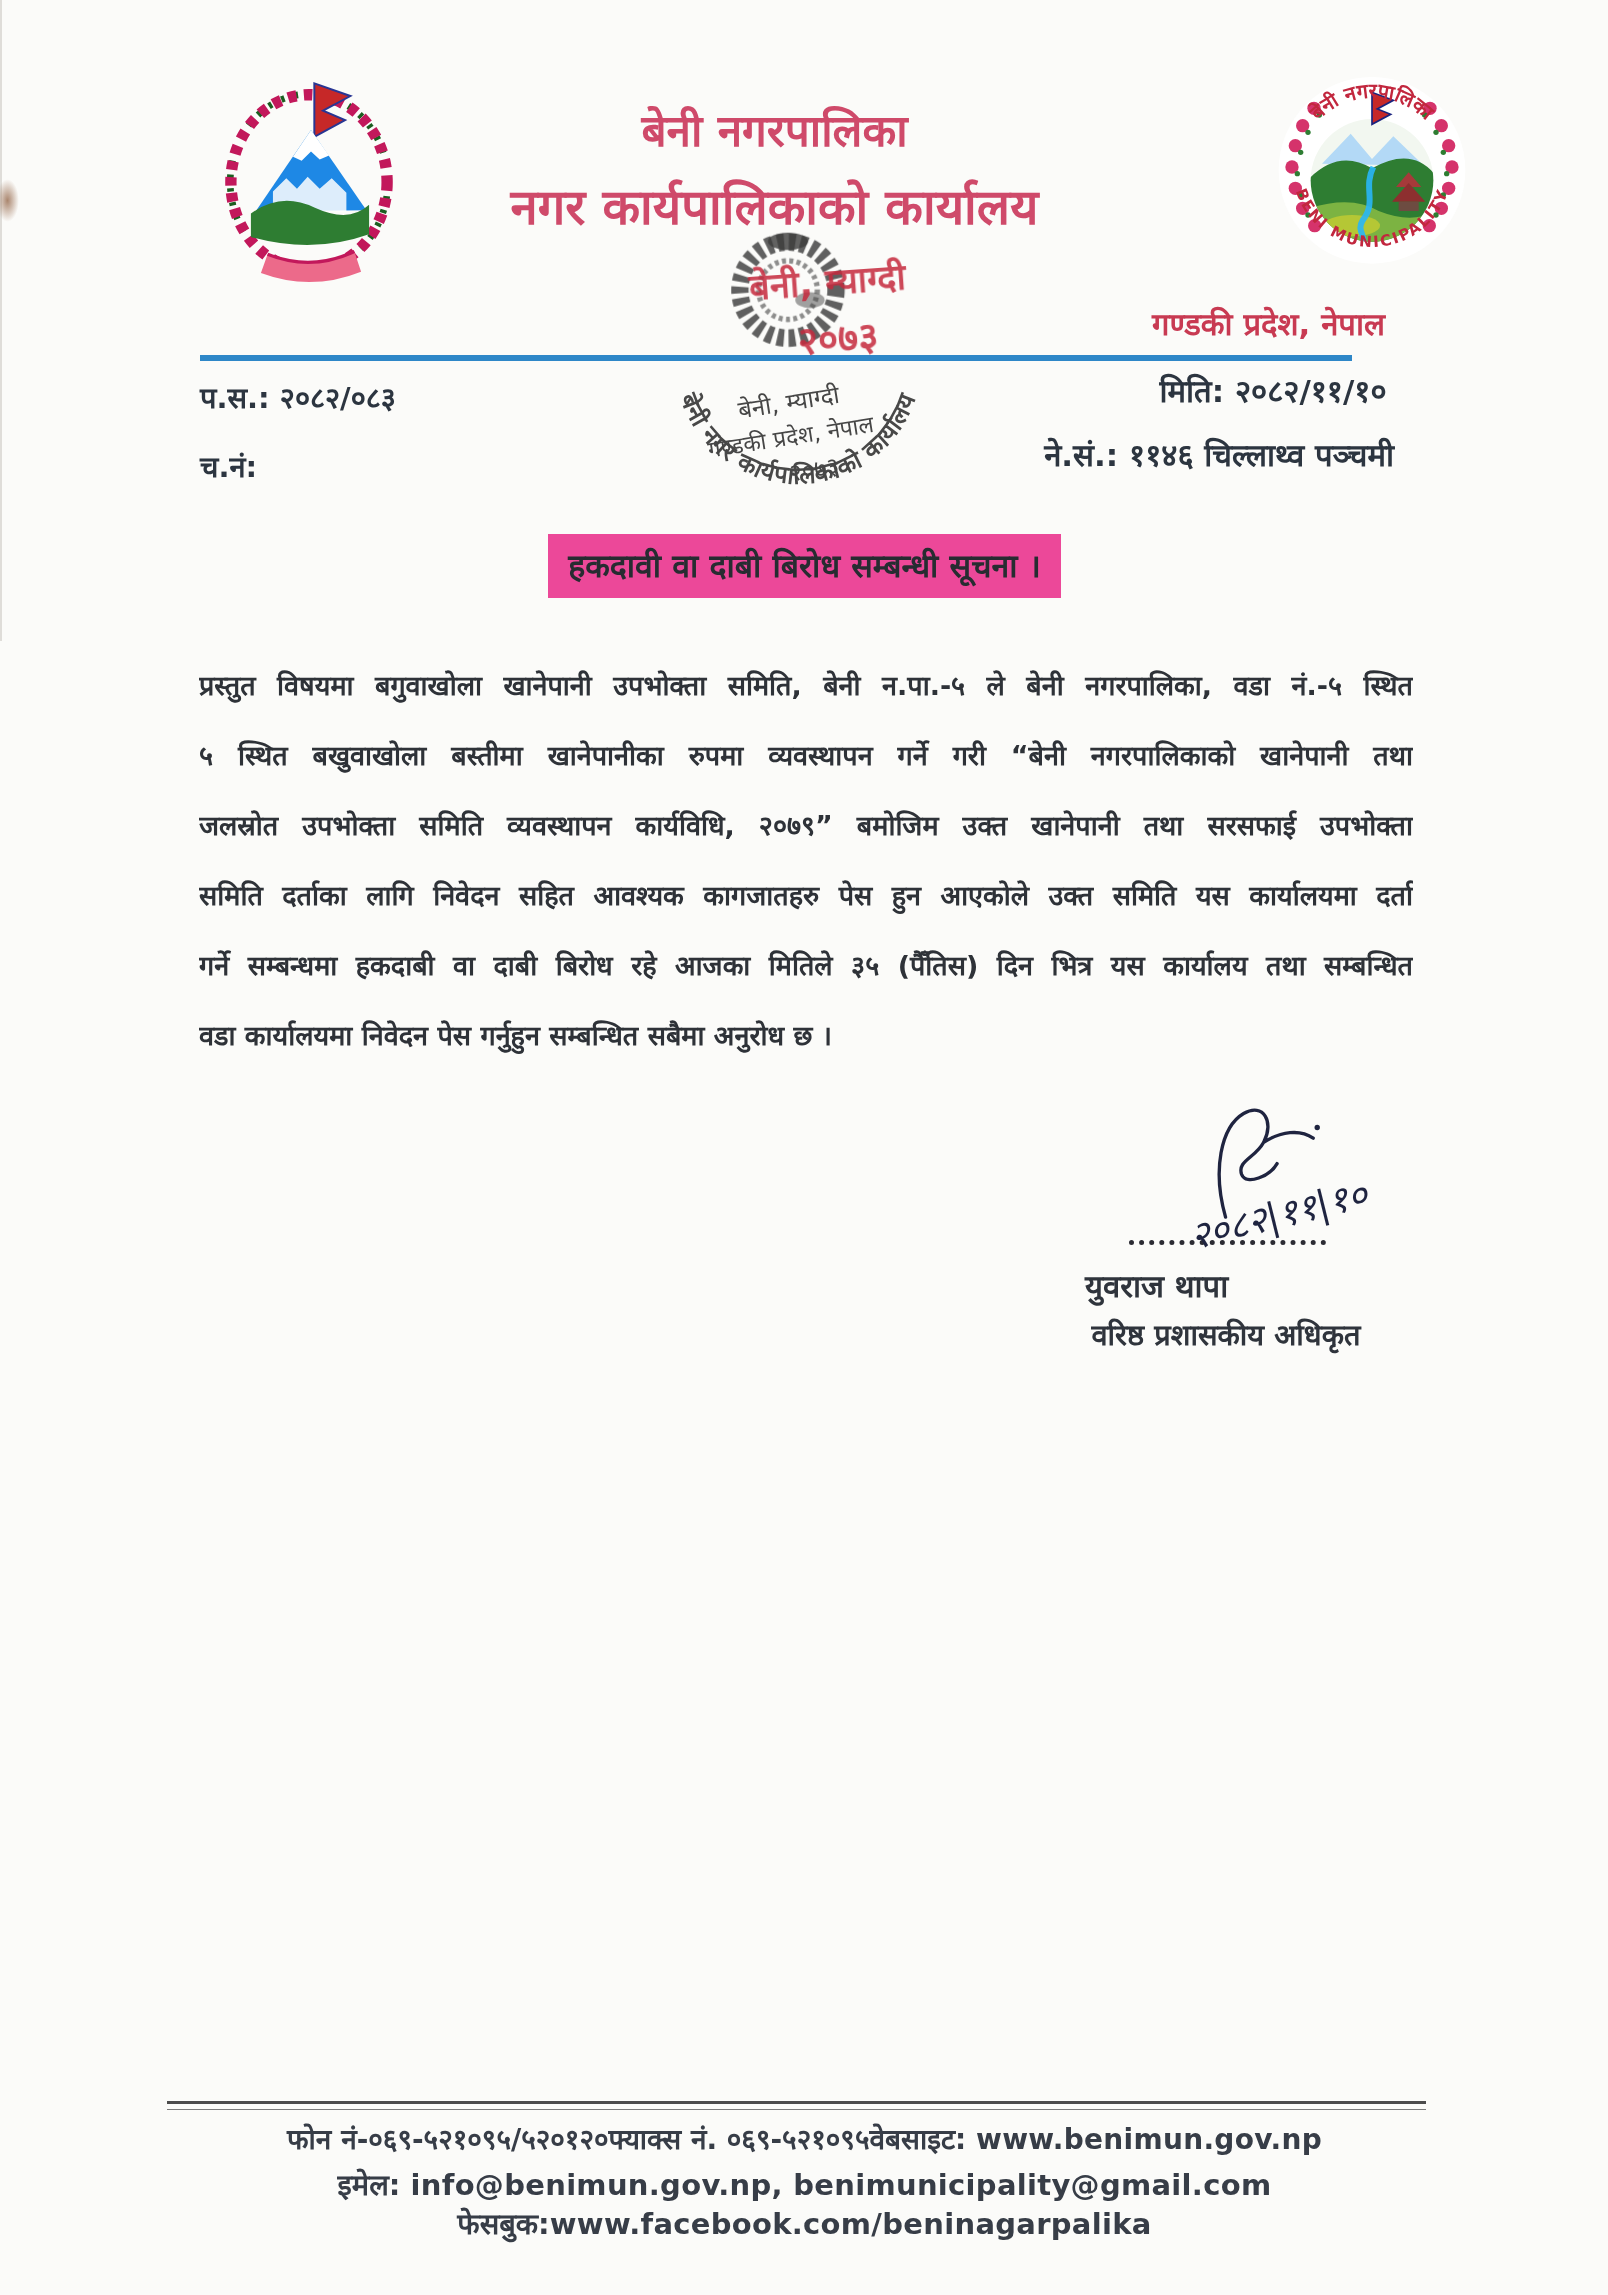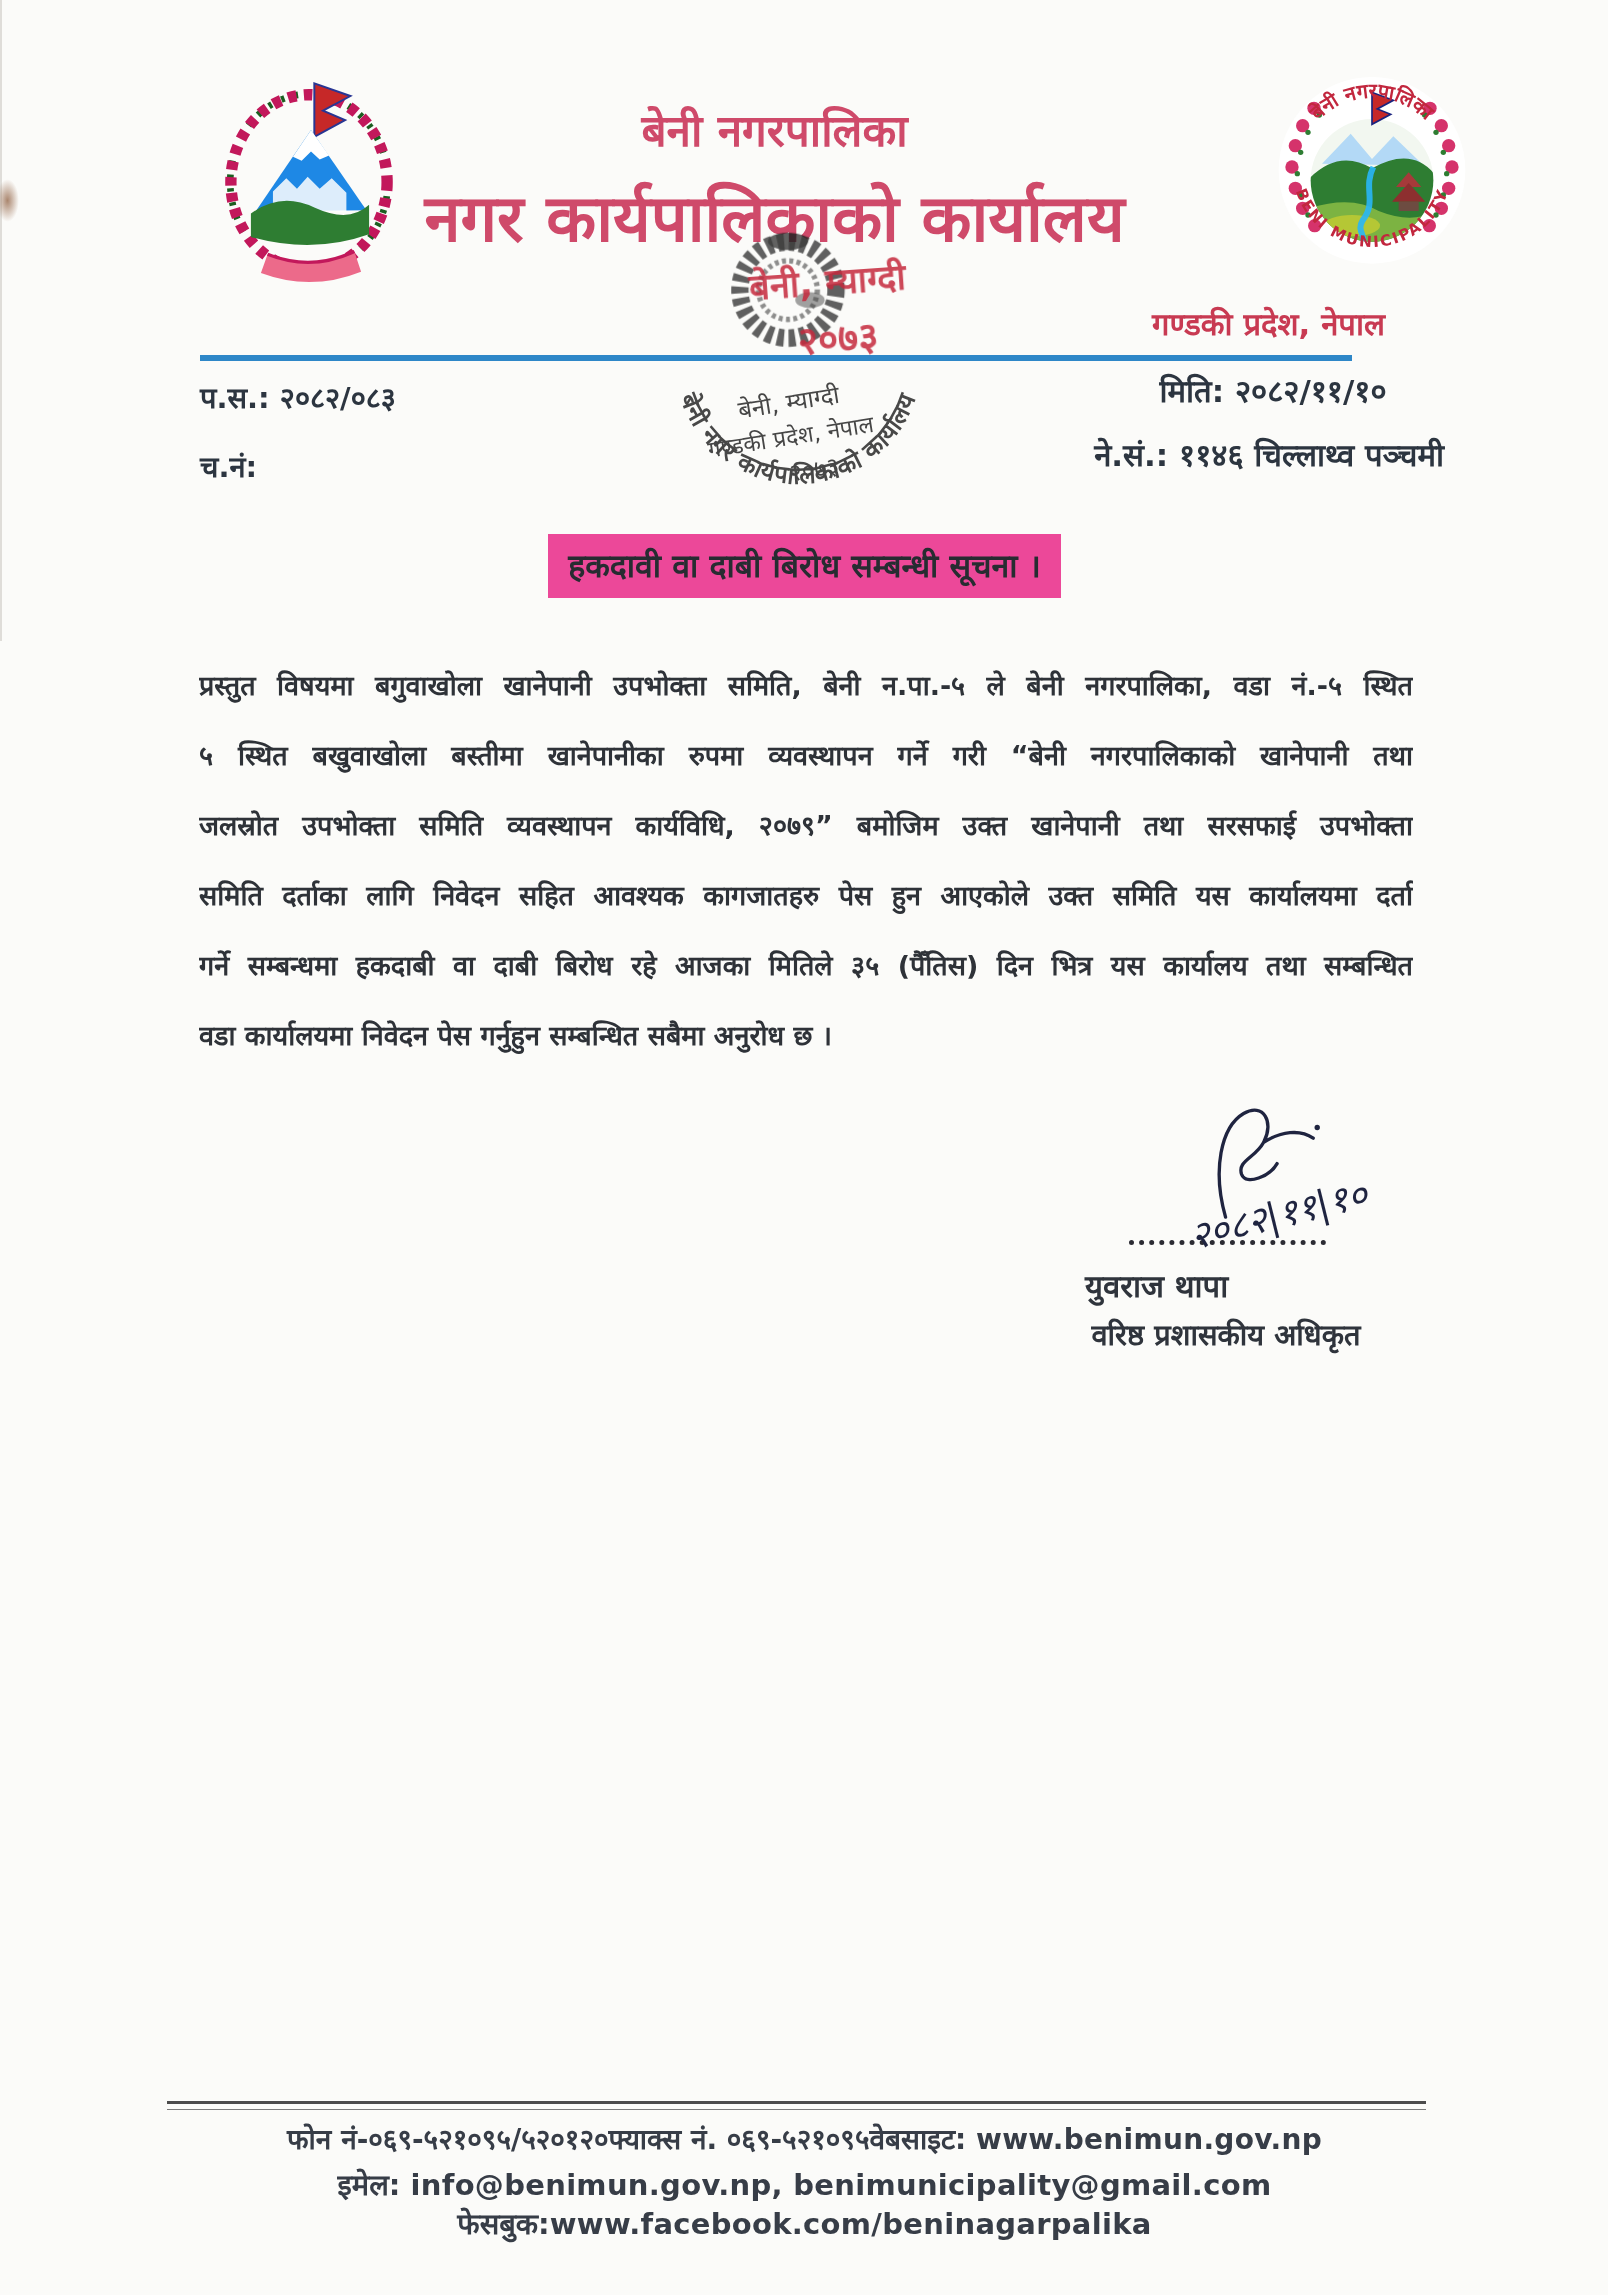--- a/index.html
+++ b/index.html
@@ -4,28 +4,28 @@
 <style>
   html,body{margin:0;padding:0;background:#e8e8e4;}
   .page{
     position:relative;width:1609px;height:2295px;background:#fbfbf9;
     font-family:"DejaVu Sans","Liberation Sans",sans-serif;overflow:hidden;
     color:#2e3238;
   }
   .abs{position:absolute;}
   
   .title1{left:40px;top:99px;width:1469px;text-align:center;font-size:44px;font-weight:700;color:#cf4a6a;}
-  .title2{left:40px;top:172px;width:1469px;text-align:center;font-size:65px;font-weight:700;color:#cf4a6a;}
+  .title2{left:40px;top:172px;width:1469px;text-align:center;font-size:49px;font-weight:700;color:#cf4a6a;}
   .gandaki{left:1135px;top:302px;width:267px;text-align:center;font-size:31px;font-weight:600;color:#c83a52;}
   .blueline{left:200px;top:355px;width:1152px;height:6px;background:#2e87c8;}
   .meta{font-size:29px;font-weight:600;color:#2c3540;}
   .ps{left:200px;top:377px;}
   .miti{left:1102px;top:369px;width:342px;text-align:center;font-size:31px;}
   .chn{left:200px;top:446px;}
-  .nesan{left:1035px;top:433px;width:409px;text-align:right;font-size:31px;}
+  .nesan{left:985px;top:433px;width:409px;text-align:right;font-size:31px;}
   
   .subject-row{left:0;top:534px;width:1609px;text-align:center;}
   .subject{display:inline-block;background:#ec4899;padding:9.4px 20px 12px 20px;font-size:32px;font-weight:700;color:#272c31;}
   
   .body{left:199px;top:651px;width:1214px;}
   .body-line{height:70px;line-height:70px;font-size:27px;font-weight:600;color:#2e3238;
     text-align:justify;text-align-last:justify;overflow:hidden;white-space:nowrap;}
   .body-line.last{text-align:left;text-align-last:left;}
   
   .dotline{left:1129px;top:1240px;width:197px;height:0;border-bottom:5.3px dotted #2b2b33;}

